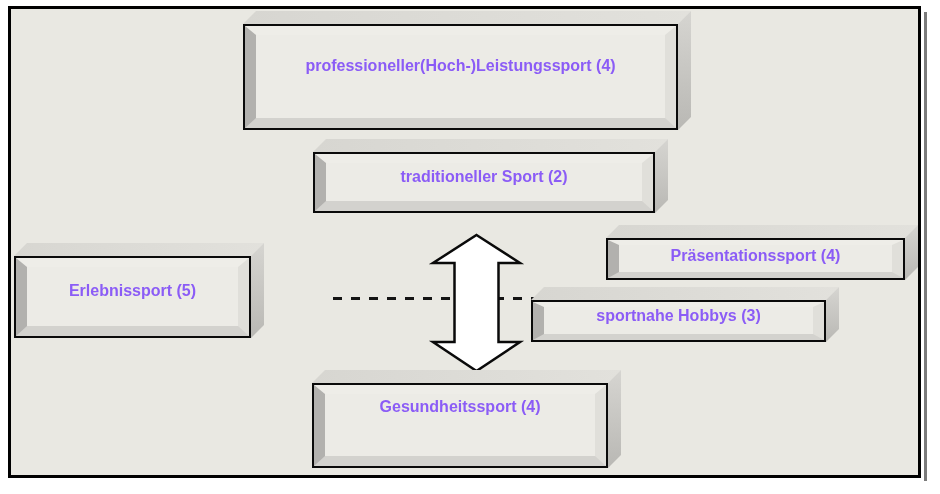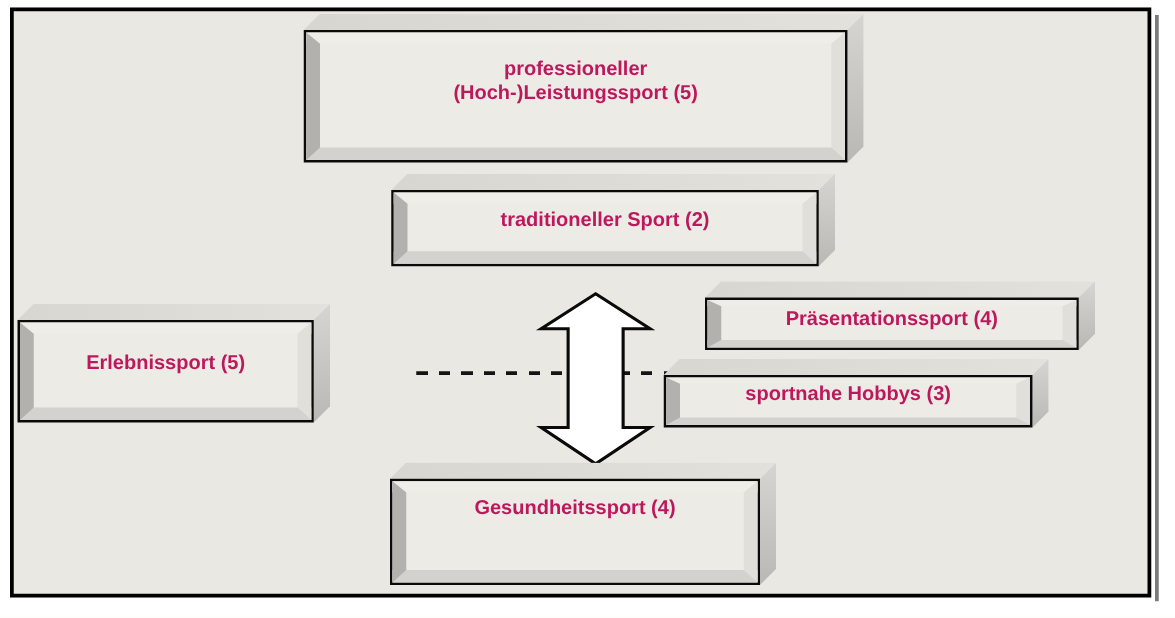--- a/index.html
+++ b/index.html
@@ -65,29 +65,29 @@
     box-sizing: border-box;
     border-style: solid;
     border-color: #eeede8 #e0dfda #d3d2ce #b2b1ae; 
     border-width: 9px 11px 10px 11px;
   }
   .box3d.thin .bevel { border-width: 5px 11px 6px 11px; }
   .box3d .label {
     position: absolute;
     inset: 0;
     display: flex;
-    flex-direction: column;
+    flex-direction: row;
     align-items: center;
     justify-content: center;
     padding-bottom: var(--pb, 10px);
     box-sizing: border-box;
     font-weight: bold;
     font-size: 16px;
     line-height: 19px;
-    color: #be185d;
+    color: #8b5cf6;
     white-space: nowrap;
   }
 
   
   .dashline {
     position: absolute;
     left: 322px; top: 288px;
     width: 209px; height: 3px;
     background: repeating-linear-gradient(90deg, #141414 0 9px, transparent 9px 18px);
     z-index: 1;
@@ -113,37 +113,37 @@
     </svg>
   </div>
 
   <div class="box3d" style="left:243px; top:11px; width:448px; height:119px;">
     <div class="topface"></div>
     <div class="rightface"></div>
     <div class="face">
       <div class="bevel"></div>
       <div class="label" style="--pb:24px;">
         <span>professioneller</span>
-        <span>(Hoch-)Leistungssport (5)</span>
+        <span>(Hoch-)Leistungssport (4)</span>
       </div>
     </div>
   </div>
 
   <div class="box3d" style="left:313px; top:139px; width:355px; height:74px;">
     <div class="topface"></div>
     <div class="rightface"></div>
     <div class="face">
       <div class="bevel"></div>
       <div class="label" style="--pb:13px;">
         <span>traditioneller Sport (2)</span>
       </div>
     </div>
   </div>
 
-  <div class="box3d thin" style="left:564px; top:225px; width:312px; height:55px;">
+  <div class="box3d thin" style="left:606px; top:225px; width:312px; height:55px;">
     <div class="topface"></div>
     <div class="rightface"></div>
     <div class="face">
       <div class="bevel"></div>
       <div class="label" style="--pb:8px;">
         <span>Präsentationssport (4)</span>
       </div>
     </div>
   </div>
 

